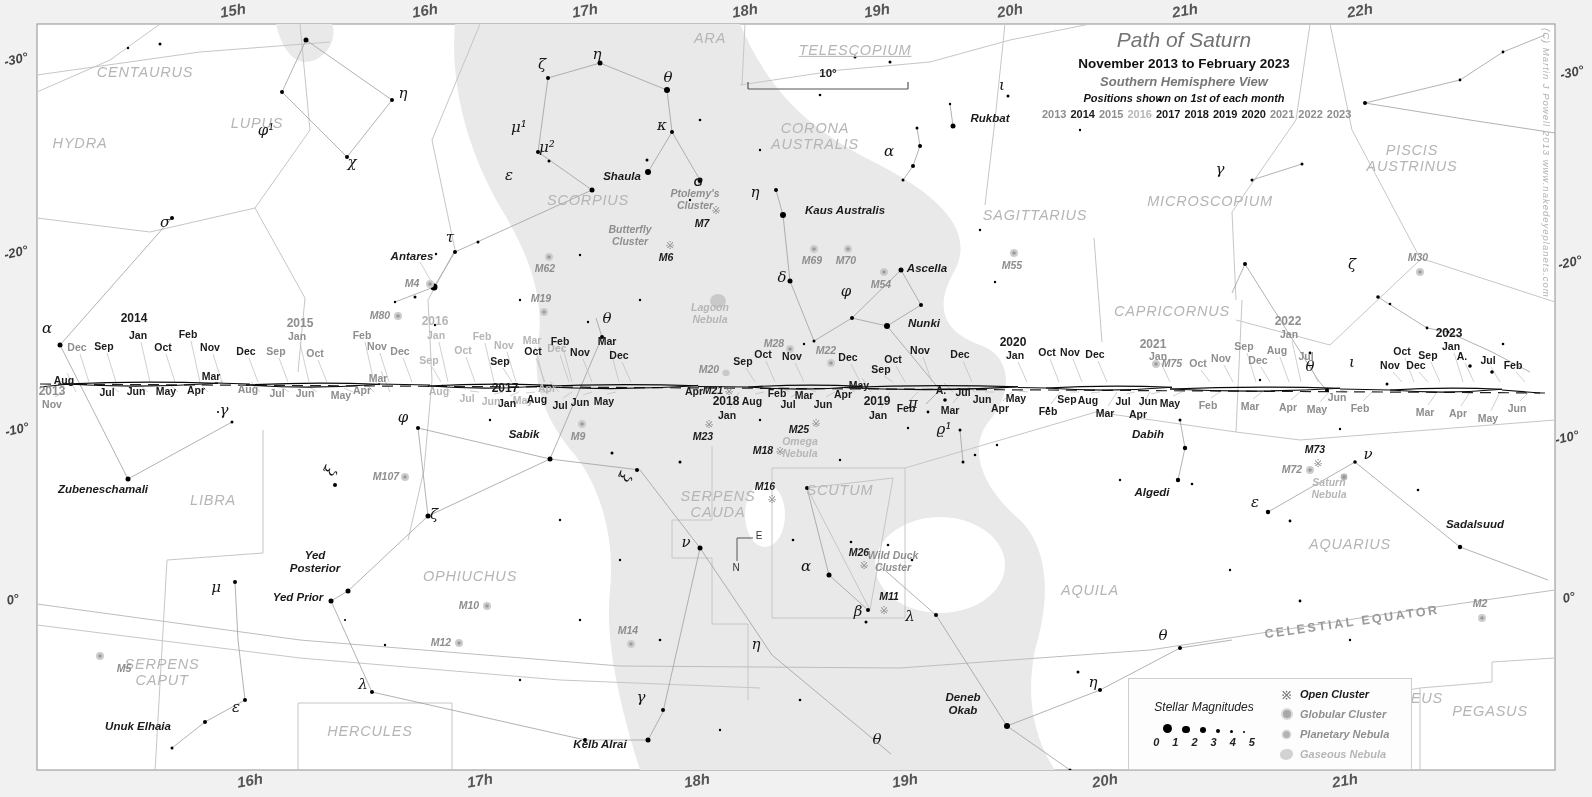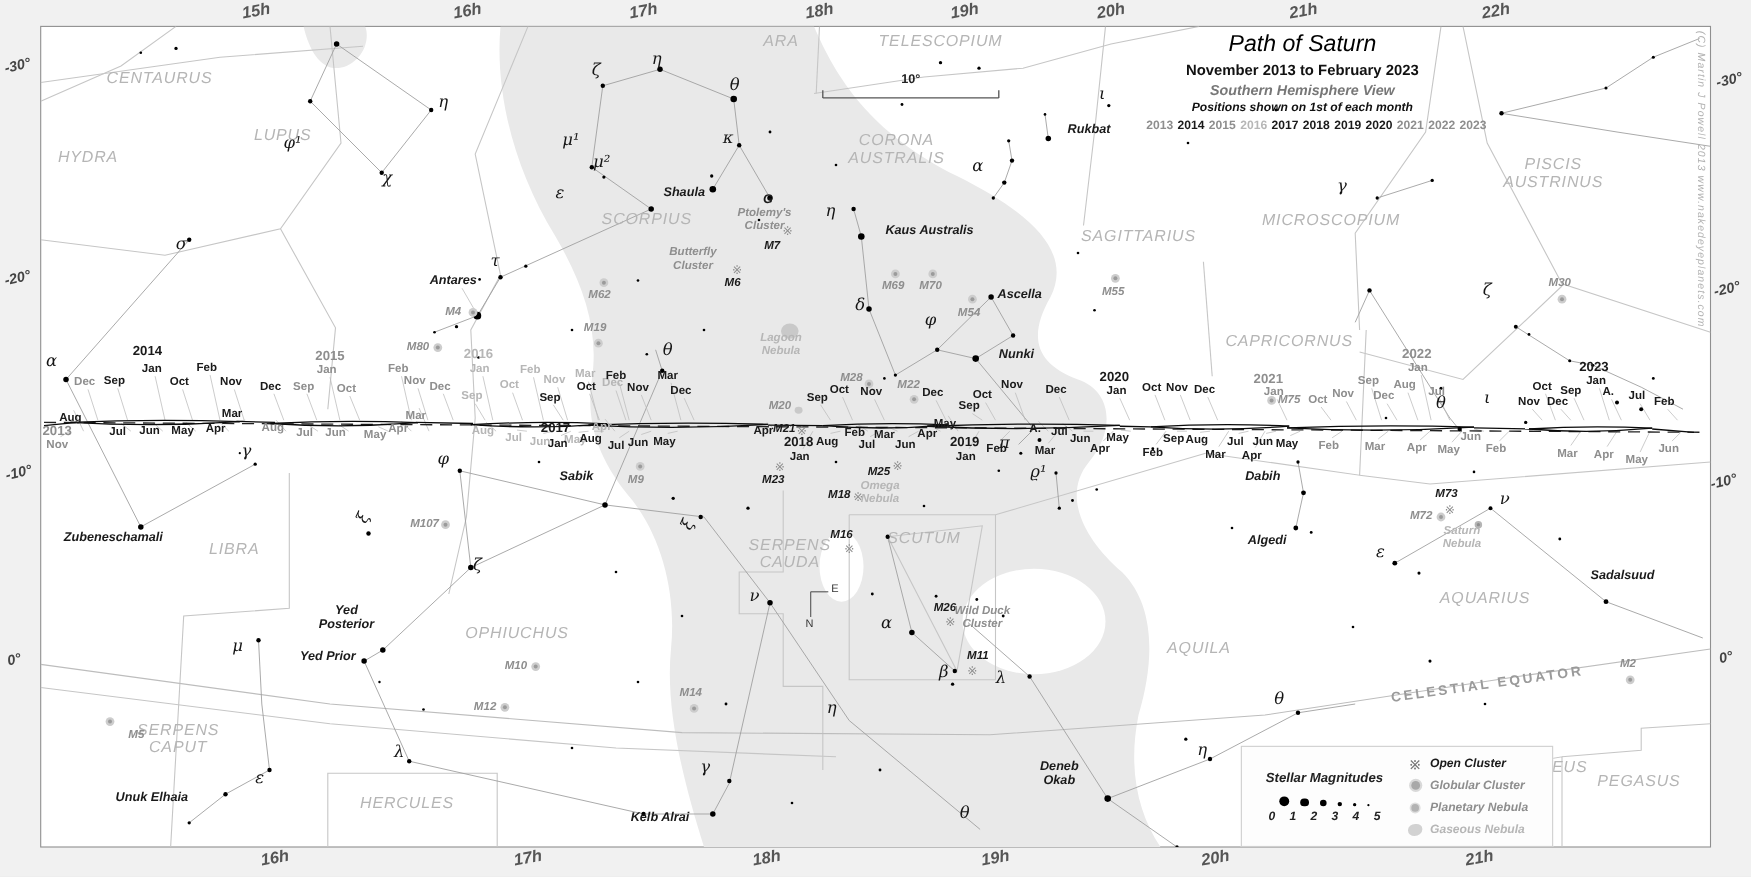--- a/index.html
+++ b/index.html
@@ -19,32 +19,32 @@
       transform:translate(-50%,-50%) rotate(-10deg);}
   .dec{font-weight:bold;font-style:italic;font-size:13px;color:#444;
       transform:translate(-50%,-50%) rotate(-13deg);}
   .dsoL{font-weight:bold;font-style:italic;font-size:10.5px;}
   .dn{font-weight:bold;font-style:italic;font-size:10.5px;}
   .eq{font-weight:bold;font-size:12.5px;color:#9a9a9a;letter-spacing:2.5px;
       transform:translate(-50%,-50%) rotate(-8deg);}
   .sb{font-weight:bold;font-size:11.5px;color:#222;}
   .cm{font-size:10px;color:#333;}
   .titleblock{position:absolute;left:1040px;top:28px;width:288px;text-align:center;}
-  .t1{font-style:italic;font-size:21px;color:#000000;}
+  .t1{font-style:italic;font-size:21px;color:#737373;}
   .t2{font-weight:bold;font-size:13.5px;color:#111;margin-top:4px;}
   .t3{font-weight:bold;font-style:italic;font-size:13px;color:#777;margin-top:3px;}
   .t4{font-weight:bold;font-style:italic;font-size:11px;color:#111;margin-top:3px;}
   .t5{font-weight:bold;font-size:11px;margin-top:4px;white-space:nowrap;}
   .t5 span{margin:0 2px;}
   .copyright{position:absolute;left:1541px;top:28px;height:500px;writing-mode:vertical-rl;
       font-style:italic;font-size:9.5px;color:#b2b2b2;letter-spacing:1px;}
   .legend{position:absolute;left:1128px;top:678px;width:282px;height:90px;background:#fdfdfd;
       border:1px solid #cfcfcf;display:flex;align-items:center;}
   .leg-left{width:150px;text-align:center;}
-  .leg-title{font-weight:bold;font-style:italic;font-size:12px;color:#222;}
+  .leg-title{font-weight:normal;font-style:italic;font-size:12px;color:#222;}
   .leg-dots{display:flex;justify-content:center;align-items:flex-end;gap:10px;margin-top:7px;height:12px;}
   .leg-dots i{background:#000;border-radius:50%;display:block;}
   .leg-nums{display:flex;justify-content:center;gap:13px;font-weight:bold;font-style:italic;
       font-size:11px;color:#222;margin-top:3px;}
   .leg-right{flex:1;}
   .leg-item{display:flex;align-items:center;gap:6px;height:20px;font-weight:bold;
       font-style:italic;font-size:11px;}
   .ico{width:15px;display:inline-flex;justify-content:center;align-items:center;}
   .ico-oc{color:#777;font-size:11px;font-style:normal;}
   .ico-gc i{width:8px;height:8px;border-radius:50%;background:#a8a8a8;box-shadow:0 0 0 2px #d9d9d9;display:block;}
@@ -478,21 +478,21 @@
       <g stroke="#555" stroke-width="1">
         <line x1="737" y1="538" x2="753" y2="538"></line>
         <line x1="737" y1="538" x2="737" y2="561"></line>
       </g>
     </svg>
   <div id="labels">
       <div class="lbl con" style="left: 145px; top: 72px;">CENTAURUS</div>
       <div class="lbl con" style="left: 80px; top: 143px;">HYDRA</div>
       <div class="lbl con" style="left: 257px; top: 123px;">LUPUS</div>
       <div class="lbl con" style="left: 710px; top: 38px;">ARA</div>
-      <div class="lbl con" style="left: 855px; top: 38px;">TELESCOPIUM</div>
+      <div class="lbl con" style="left: 855px; top: 50px; text-decoration: underline;">TELESCOPIUM</div>
       <div class="lbl con" style="left: 815px; top: 136px;">CORONA
 AUSTRALIS</div>
       <div class="lbl con" style="left: 588px; top: 200px;">SCORPIUS</div>
       <div class="lbl con" style="left: 1035px; top: 215px;">SAGITTARIUS</div>
       <div class="lbl con" style="left: 1210px; top: 201px;">MICROSCOPIUM</div>
       <div class="lbl con" style="left: 1412px; top: 158px;">PISCIS
 AUSTRINUS</div>
       <div class="lbl con" style="left: 1172px; top: 311px;">CAPRICORNUS</div>
       <div class="lbl con" style="left: 213px; top: 500px;">LIBRA</div>
       <div class="lbl con" style="left: 162px; top: 672px;">SERPENS

